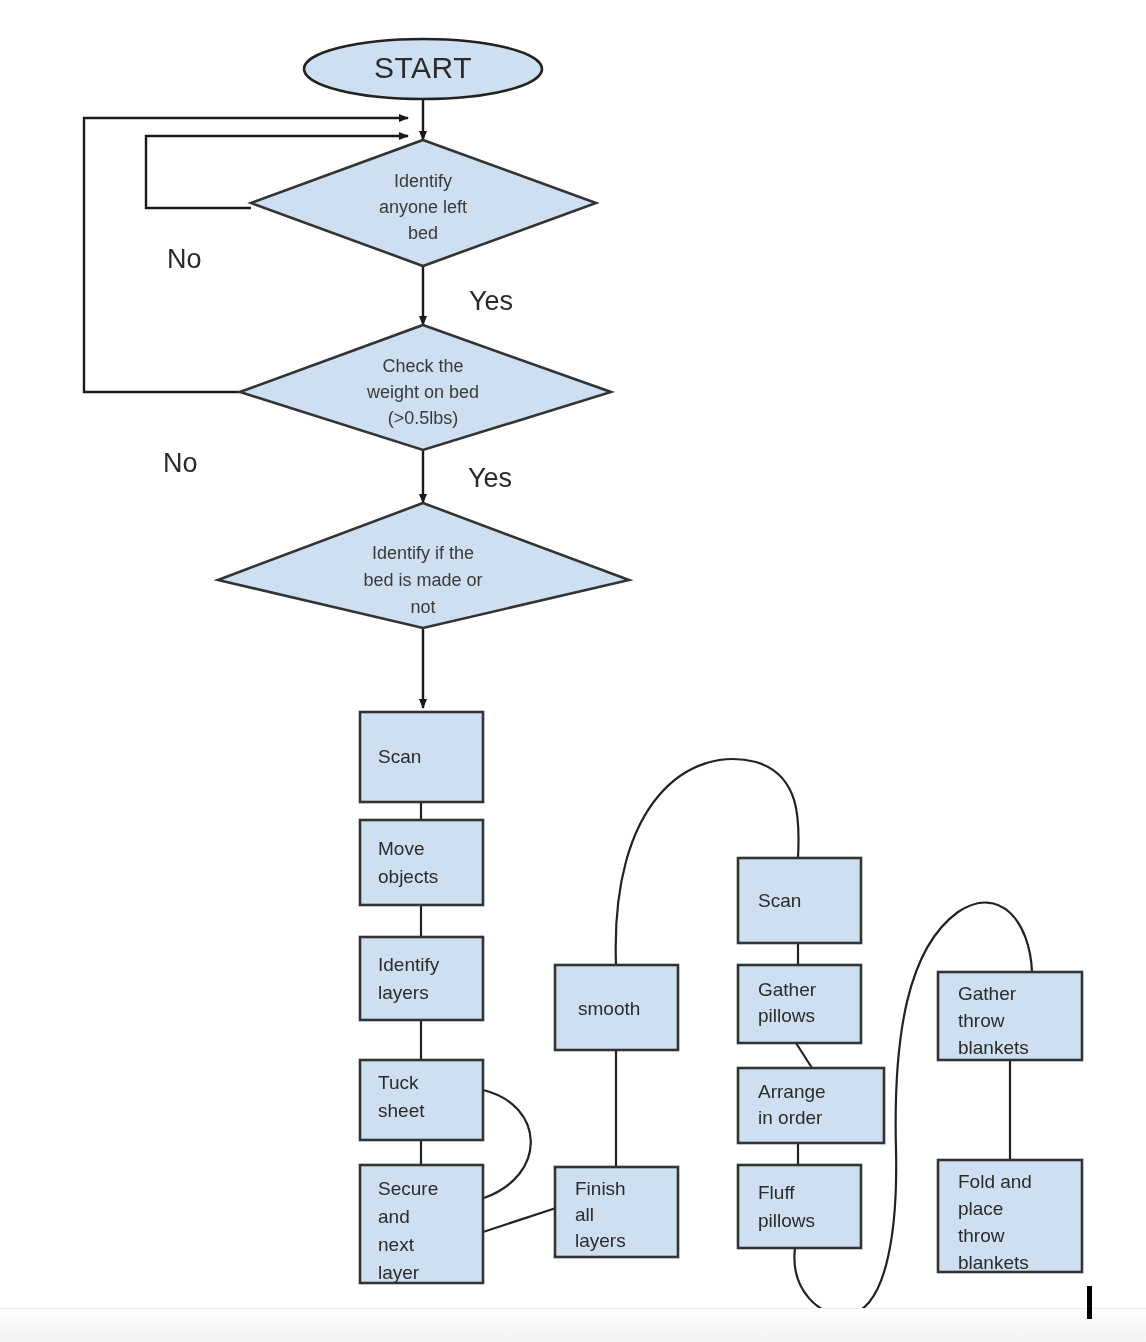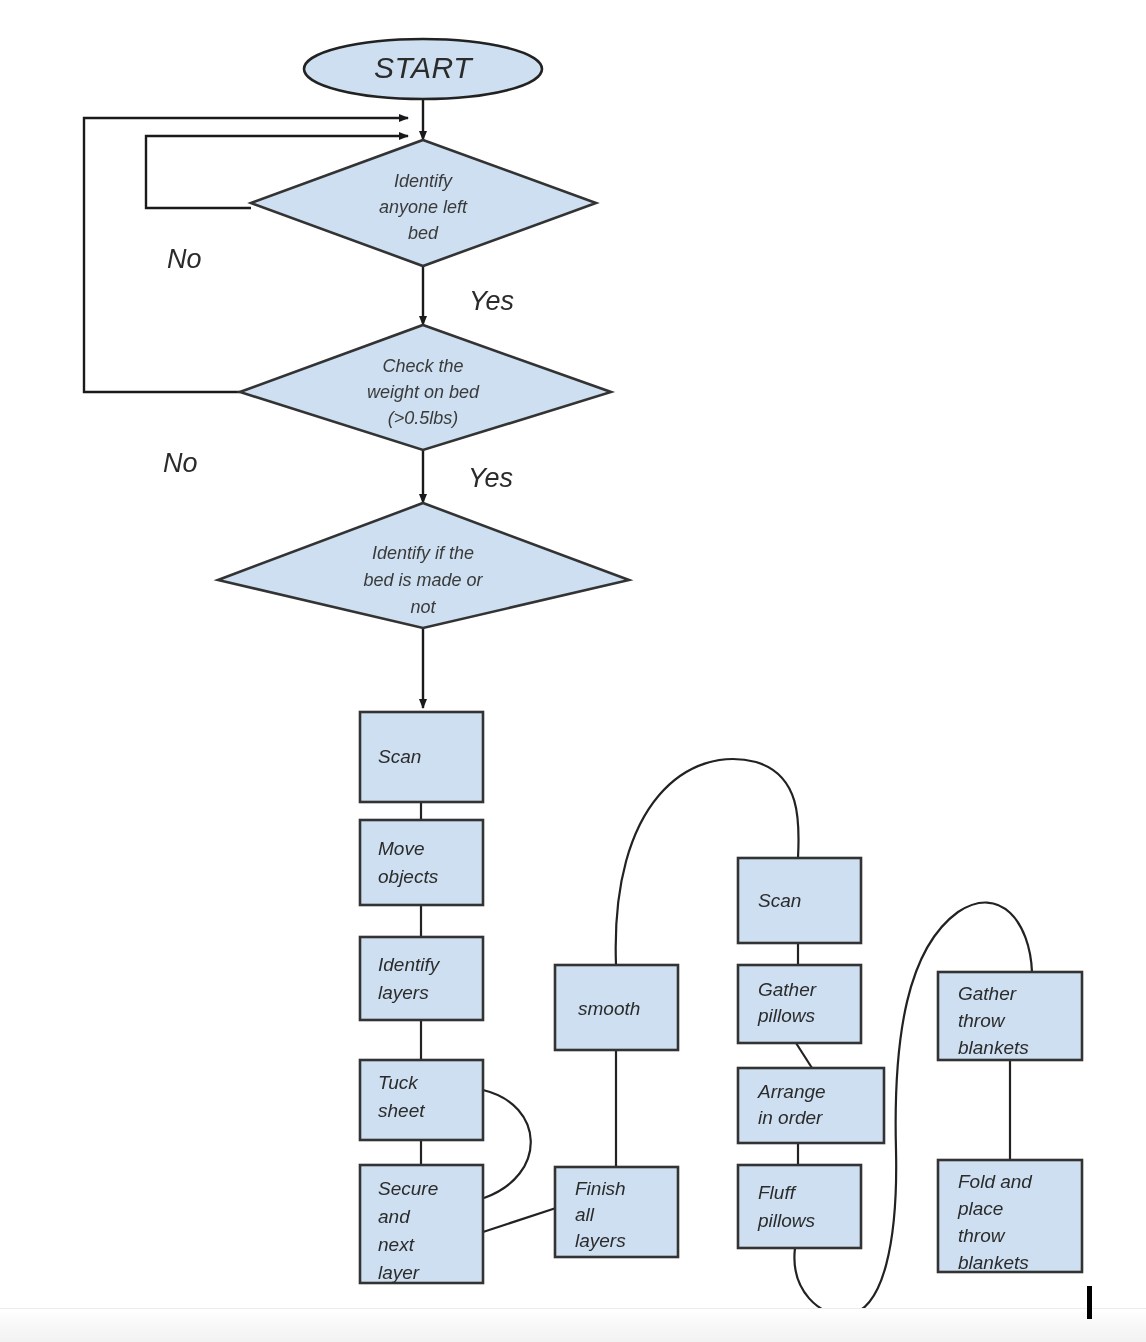--- a/index.html
+++ b/index.html
@@ -14,21 +14,20 @@
     height: 1342px;
     position: relative;
     overflow: hidden;
   }
   #flow-root {
     position: absolute;
     left: 0;
     top: 0;
     width: 1013px;
     height: 1342px;
-    font-style: italic;
   }
   svg.flow-svg {
     display: block;
     width: 1146px;
     height: 1342px;
   }
   .node-shape {
     fill: #cddff0;
     stroke: #333333;
     stroke-width: 2.6;

